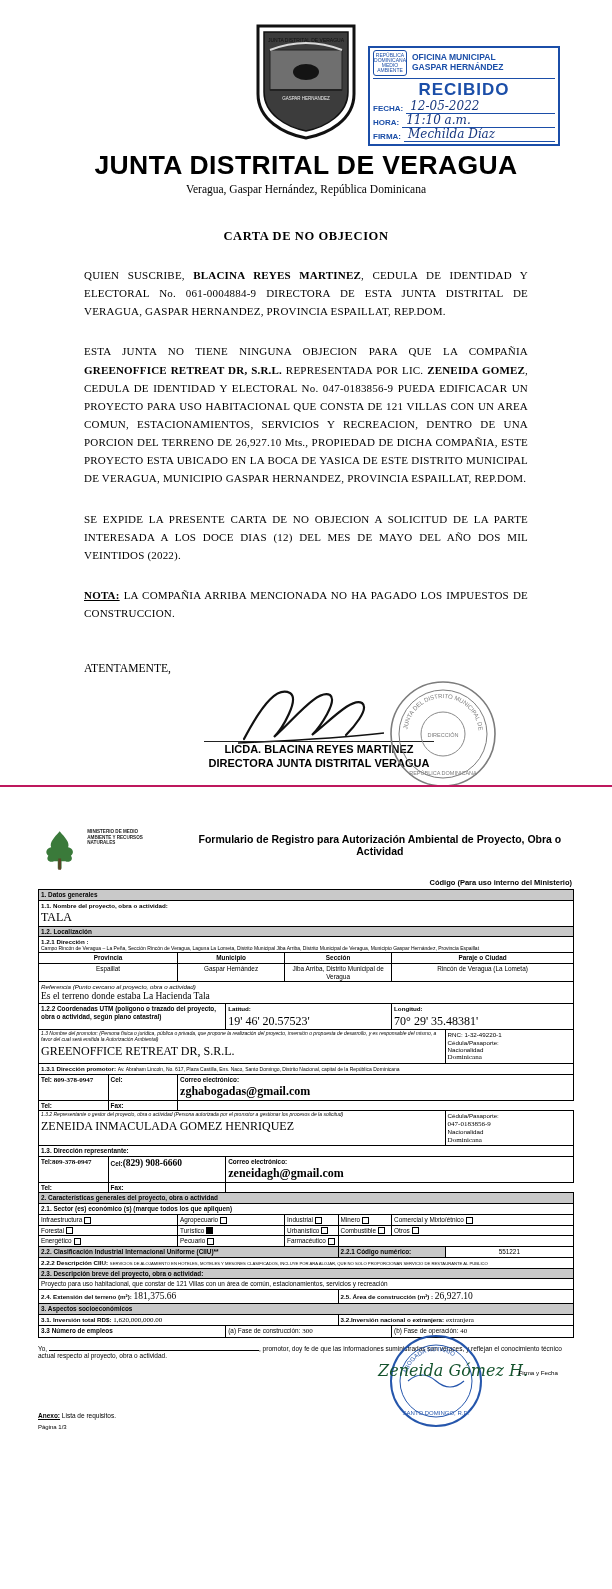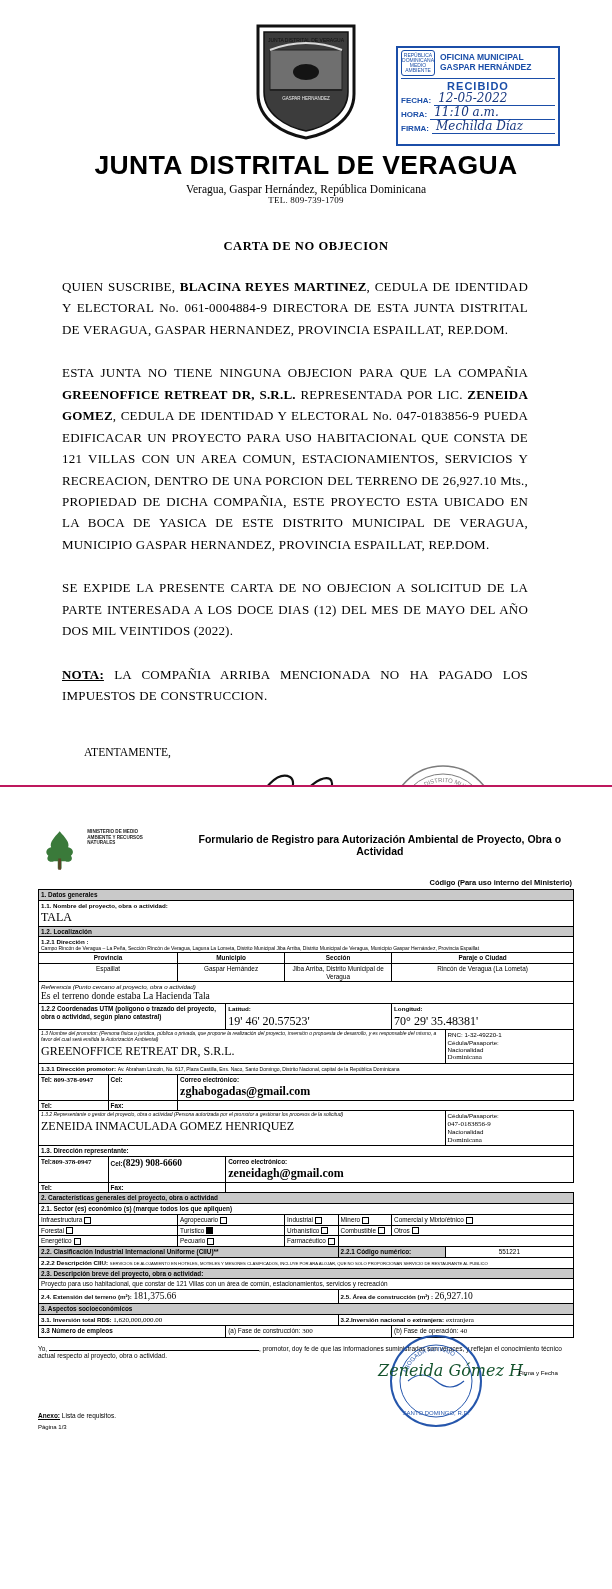--- a/index.html
+++ b/index.html
@@ -6,40 +6,40 @@
   body{width:612px;font-family:"Liberation Serif",serif;}
   .page{position:relative;background:#fff;width:612px;box-sizing:border-box;}
   .page1{height:785px;padding:14px 46px 0 46px;}
   .page2{height:836px;padding:16px;border-top:2px solid #be185d;}
 
   
   .crest-wrap{display:flex;justify-content:center;margin-top:6px;position:relative;}
   .crest{width:116px;height:122px;position:relative;}
   .crest svg{display:block;}
   .stamp{
-    position:absolute;right:6px;top:26px;width:164px;height:100px;
+    position:absolute;right:6px;top:26px;width:192px;height:100px;
     border:2px solid #1b4ea8;color:#1b4ea8;font-family:"Liberation Sans",sans-serif;
     font-size:8px;box-sizing:border-box;padding:2px 3px;
   }
   .stamp .st-top{display:flex;align-items:center;gap:5px;border-bottom:1px solid #1b4ea8;padding-bottom:2px;}
   .stamp .st-seal{width:32px;height:24px;border:1px solid #1b4ea8;border-radius:3px;display:flex;align-items:center;justify-content:center;font-size:5px;line-height:1;text-align:center;}
   .stamp .st-office{font-weight:bold;font-size:8.5px;line-height:1.15;}
-  .stamp .st-recibido{text-align:center;font-weight:bold;font-size:11px;letter-spacing:1px;margin:1px 0 0 0;}
+  .stamp .st-recibido{text-align:center;font-weight:bold;font-size:17px;letter-spacing:1px;margin:1px 0 0 0;}
   .stamp .st-row{display:flex;align-items:center;gap:3px;font-size:8px;margin-top:2px;}
   .stamp .st-lbl{font-weight:bold;}
   .stamp .st-line{flex:1;border-bottom:1px solid #1b4ea8;height:11px;position:relative;}
   .hand{font-family:"DejaVu Serif",serif;font-style:italic;color:#16367e;font-size:12px;position:absolute;left:4px;bottom:0;white-space:nowrap;}
 
   .title{ text-align:center;font-family:"Liberation Sans",sans-serif;font-weight:bold;
     font-size:26.5px;letter-spacing:.4px;margin-top:8px;}
   .subtitle{text-align:center;font-size:11.5px;margin-top:2px;}
   .subtitle2{text-align:center;font-size:9px;margin-top:1px;letter-spacing:.2px;}
   .subtitle3{text-align:center;font-size:9px;margin-top:0px;letter-spacing:.2px;}
   .doc-title{text-align:center;font-weight:bold;font-size:12.5px;letter-spacing:.6px;margin-top:34px;}
-  .body-p{font-size:13px;text-align:justify;line-height:1.65;margin:22px 38px 0 16px;letter-spacing:.2px;}
+  .body-p{font-size:11px;text-align:justify;line-height:1.65;margin:22px 38px 0 38px;letter-spacing:.2px;}
   .body-p b{font-weight:bold;}
   .u{text-decoration:underline;}
   .sign-block{margin:40px 38px 0 38px;font-size:11.6px;}
   .sign-area{position:relative;height:96px;margin-top:4px;}
   .sig-line{position:absolute;left:120px;top:62px;width:230px;border-top:1px solid #222;}
   .sig-name{position:absolute;left:110px;top:64px;width:250px;text-align:center;font-weight:bold;font-size:11px;font-family:"Liberation Sans",sans-serif;line-height:1.25;}
   .scribble{position:absolute;left:150px;top:2px;}
   .round-seal{position:absolute;right:30px;top:0px;width:110px;height:110px;}
 
   
@@ -119,21 +119,20 @@
         <span class="st-lbl">FIRMA:</span>
         <span class="st-line">
             <span class="hand">Mechilda Díaz</span>
           </span>
       </div>
     </div>
   </div>
 
   <div class="title">JUNTA DISTRITAL DE VERAGUA</div>
   <div class="subtitle">Veragua, Gaspar Hernández, República Dominicana</div>
-  <div class="subtitle3">TEL. 809-739-1709</div>
 
   <div class="doc-title">CARTA DE NO OBJECION</div>
 
   <p class="body-p">
     <span>QUIEN SUSCRIBE, </span><b>BLACINA REYES MARTINEZ</b><span>, CEDULA DE IDENTIDAD Y ELECTORAL No. 061-0004884-9 DIRECTORA DE ESTA JUNTA DISTRITAL DE VERAGUA, GASPAR HERNANDEZ, PROVINCIA ESPAILLAT, REP.DOM.</span>
   </p>
 
   <p class="body-p">
     <span>ESTA JUNTA NO TIENE NINGUNA OBJECION PARA QUE LA COMPAÑIA </span><b>GREENOFFICE RETREAT DR, S.R.L.</b><span> REPRESENTADA POR LIC. </span><b>ZENEIDA GOMEZ</b><span>, CEDULA DE IDENTIDAD Y ELECTORAL No. 047-0183856-9 PUEDA EDIFICACAR UN PROYECTO PARA USO HABITACIONAL QUE CONSTA DE 121 VILLAS CON UN AREA COMUN, ESTACIONAMIENTOS, SERVICIOS Y RECREACION, DENTRO DE UNA PORCION DEL TERRENO DE 26,927.10 Mts., PROPIEDAD DE DICHA COMPAÑIA, ESTE PROYECTO ESTA UBICADO EN LA BOCA DE YASICA DE ESTE DISTRITO MUNICIPAL DE VERAGUA, MUNICIPIO GASPAR HERNANDEZ, PROVINCIA ESPAILLAT, REP.DOM.</span>
   </p>

